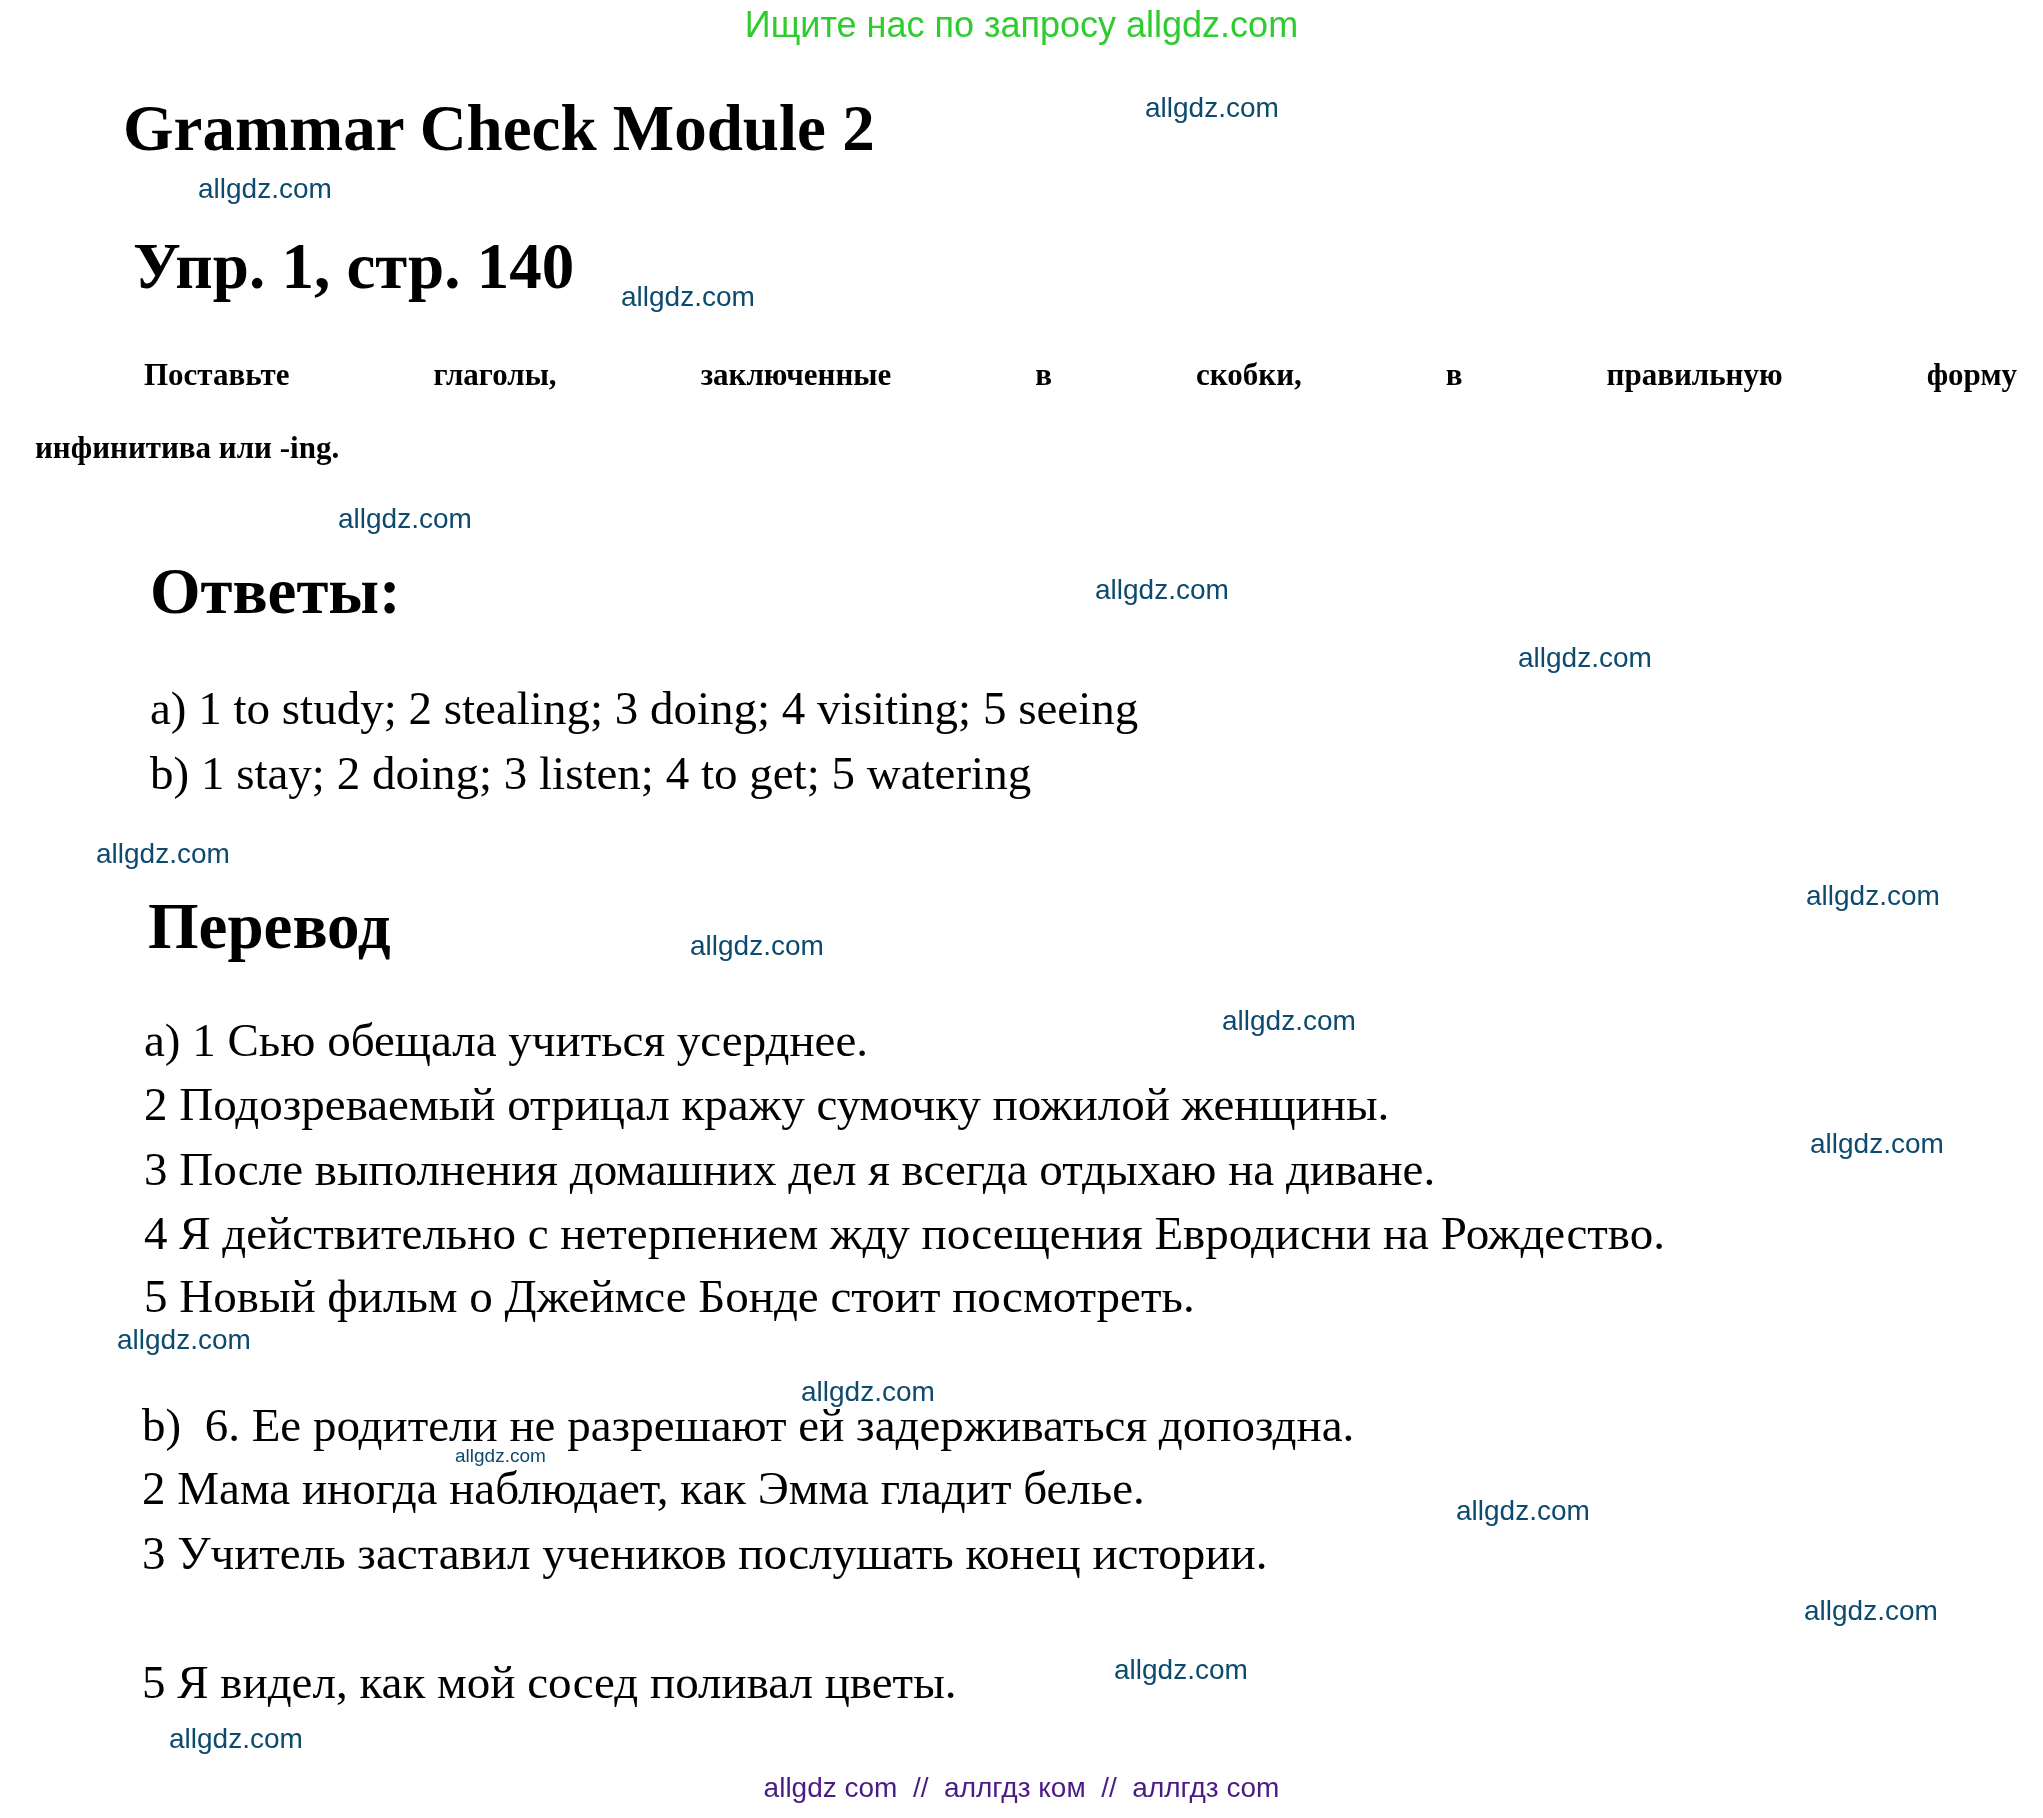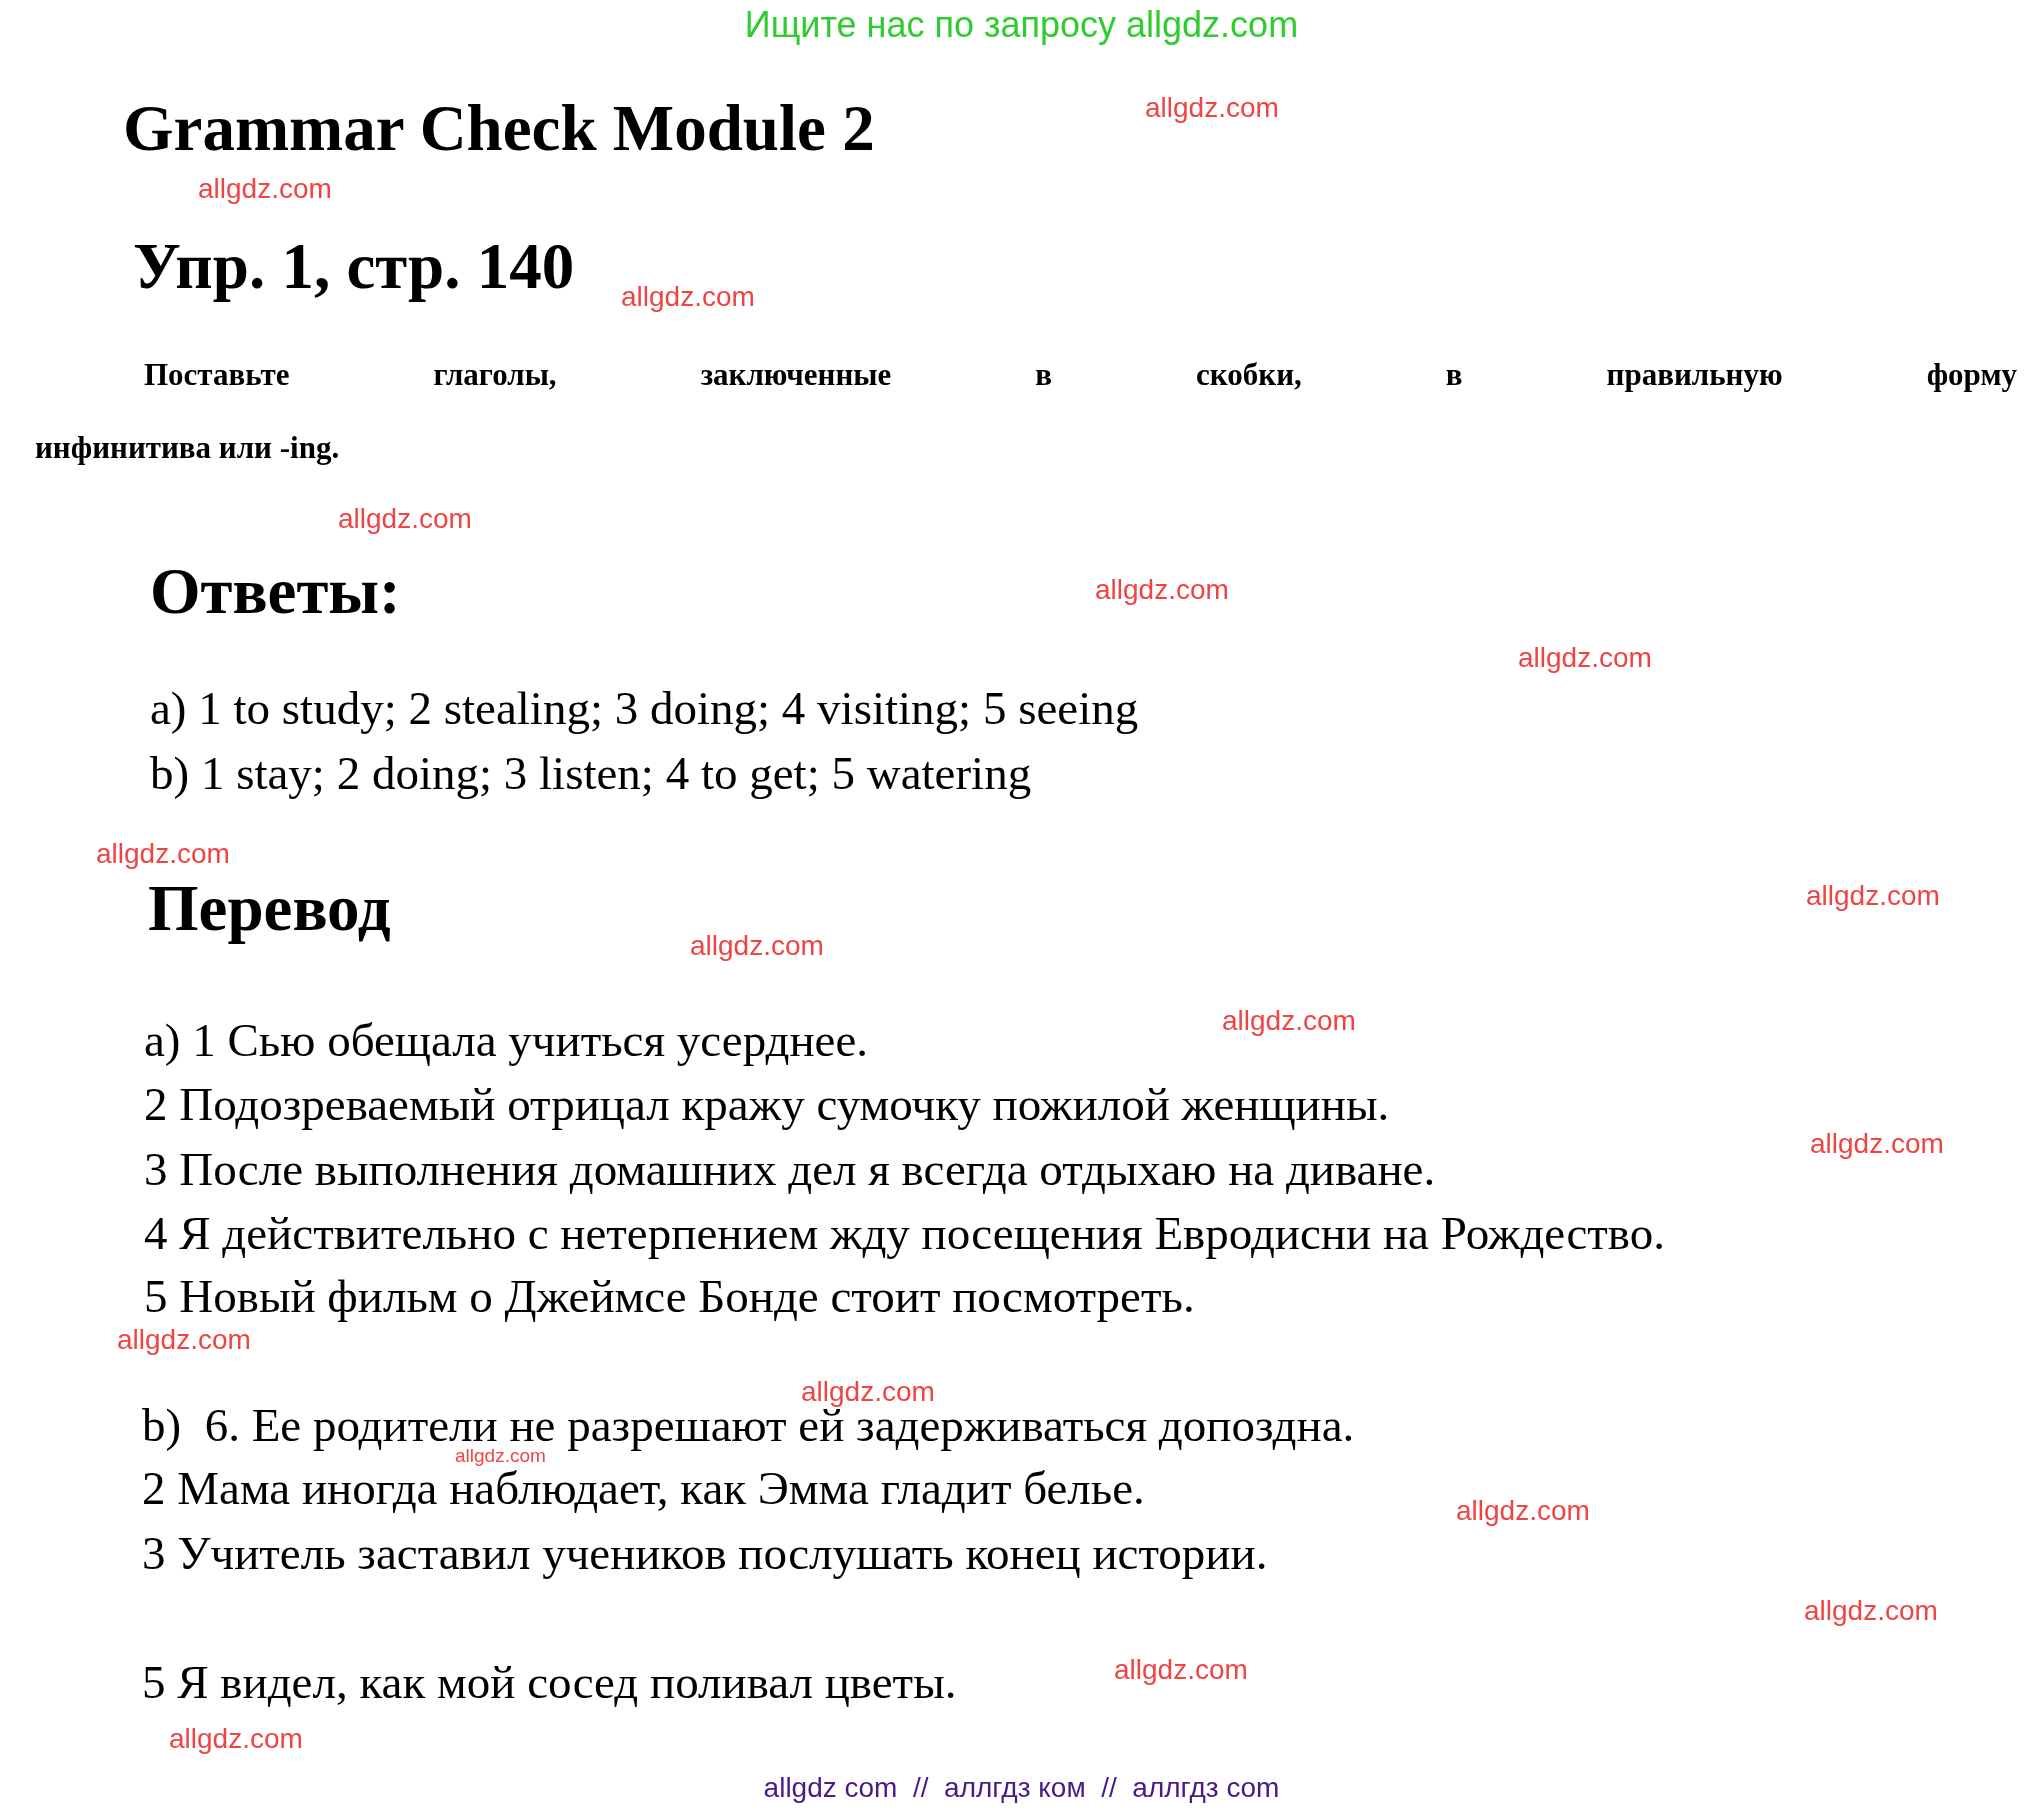--- a/index.html
+++ b/index.html
@@ -18,21 +18,21 @@
     left:0;top:3.8px;width:100%;
     text-align:center;
     font-family:"Liberation Sans", sans-serif;
     font-size:36px;font-weight:400;
   }
   
   .wm{
     font-family:"Liberation Sans", sans-serif;
     font-size:28px;
     font-weight:400;
-    color:#ef4444;
+    color:#0c4a6e;
   }
   .wm-small{font-size:19px;}
   
   .h-serif{
     font-weight:bold;
     font-size:65px;
     line-height:1.05;
   }
   
   .body-line{
@@ -69,21 +69,21 @@
 
   <div class="abs h-serif" style="left:133px;top:232px;">Упр. 1, стр. 140</div>
 
   <div class="abs task-line task-justify" style="left:144px;top:359px;">Поставьте глаголы, заключенные в скобки, в правильную форму</div>
   <div class="abs task-line" style="left:35px;top:432px;">инфинитива или -ing.</div>
 
   <div class="abs h-serif" style="left:150px;top:557px;">Ответы:</div>
   <div class="abs body-line" style="left:150px;top:684px;">a) 1 to study; 2 stealing; 3 doing; 4 visiting; 5 seeing</div>
   <div class="abs body-line" style="left:150px;top:749px;">b) 1 stay; 2 doing; 3 listen; 4 to get; 5 watering</div>
 
-  <div class="abs h-serif" style="left:148px;top:874px;">Перевод</div>
+  <div class="abs h-serif" style="left:148px;top:892px;">Перевод</div>
 
   <div class="abs body-line" style="left:144px;top:1016px;">a) 1 Сью обещала учиться усерднее.</div>
   <div class="abs body-line" style="left:144px;top:1080px;">2 Подозреваемый отрицал кражу сумочку пожилой женщины.</div>
   <div class="abs body-line" style="left:144px;top:1145px;">3 После выполнения домашних дел я всегда отдыхаю на диване.</div>
   <div class="abs body-line" style="left:144px;top:1209px;">4 Я действительно с нетерпением жду посещения Евродисни на Рождество.</div>
   <div class="abs body-line" style="left:144px;top:1272px;">5 Новый фильм о Джеймсе Бонде стоит посмотреть.</div>
 
   <div class="abs body-line" style="left:142px;top:1401px;">b)  6. Ее родители не разрешают ей задерживаться допоздна.</div>
   <div class="abs body-line" style="left:142px;top:1464px;">2 Мама иногда наблюдает, как Эмма гладит белье.</div>
   <div class="abs body-line" style="left:142px;top:1529px;">3 Учитель заставил учеников послушать конец истории.</div>

